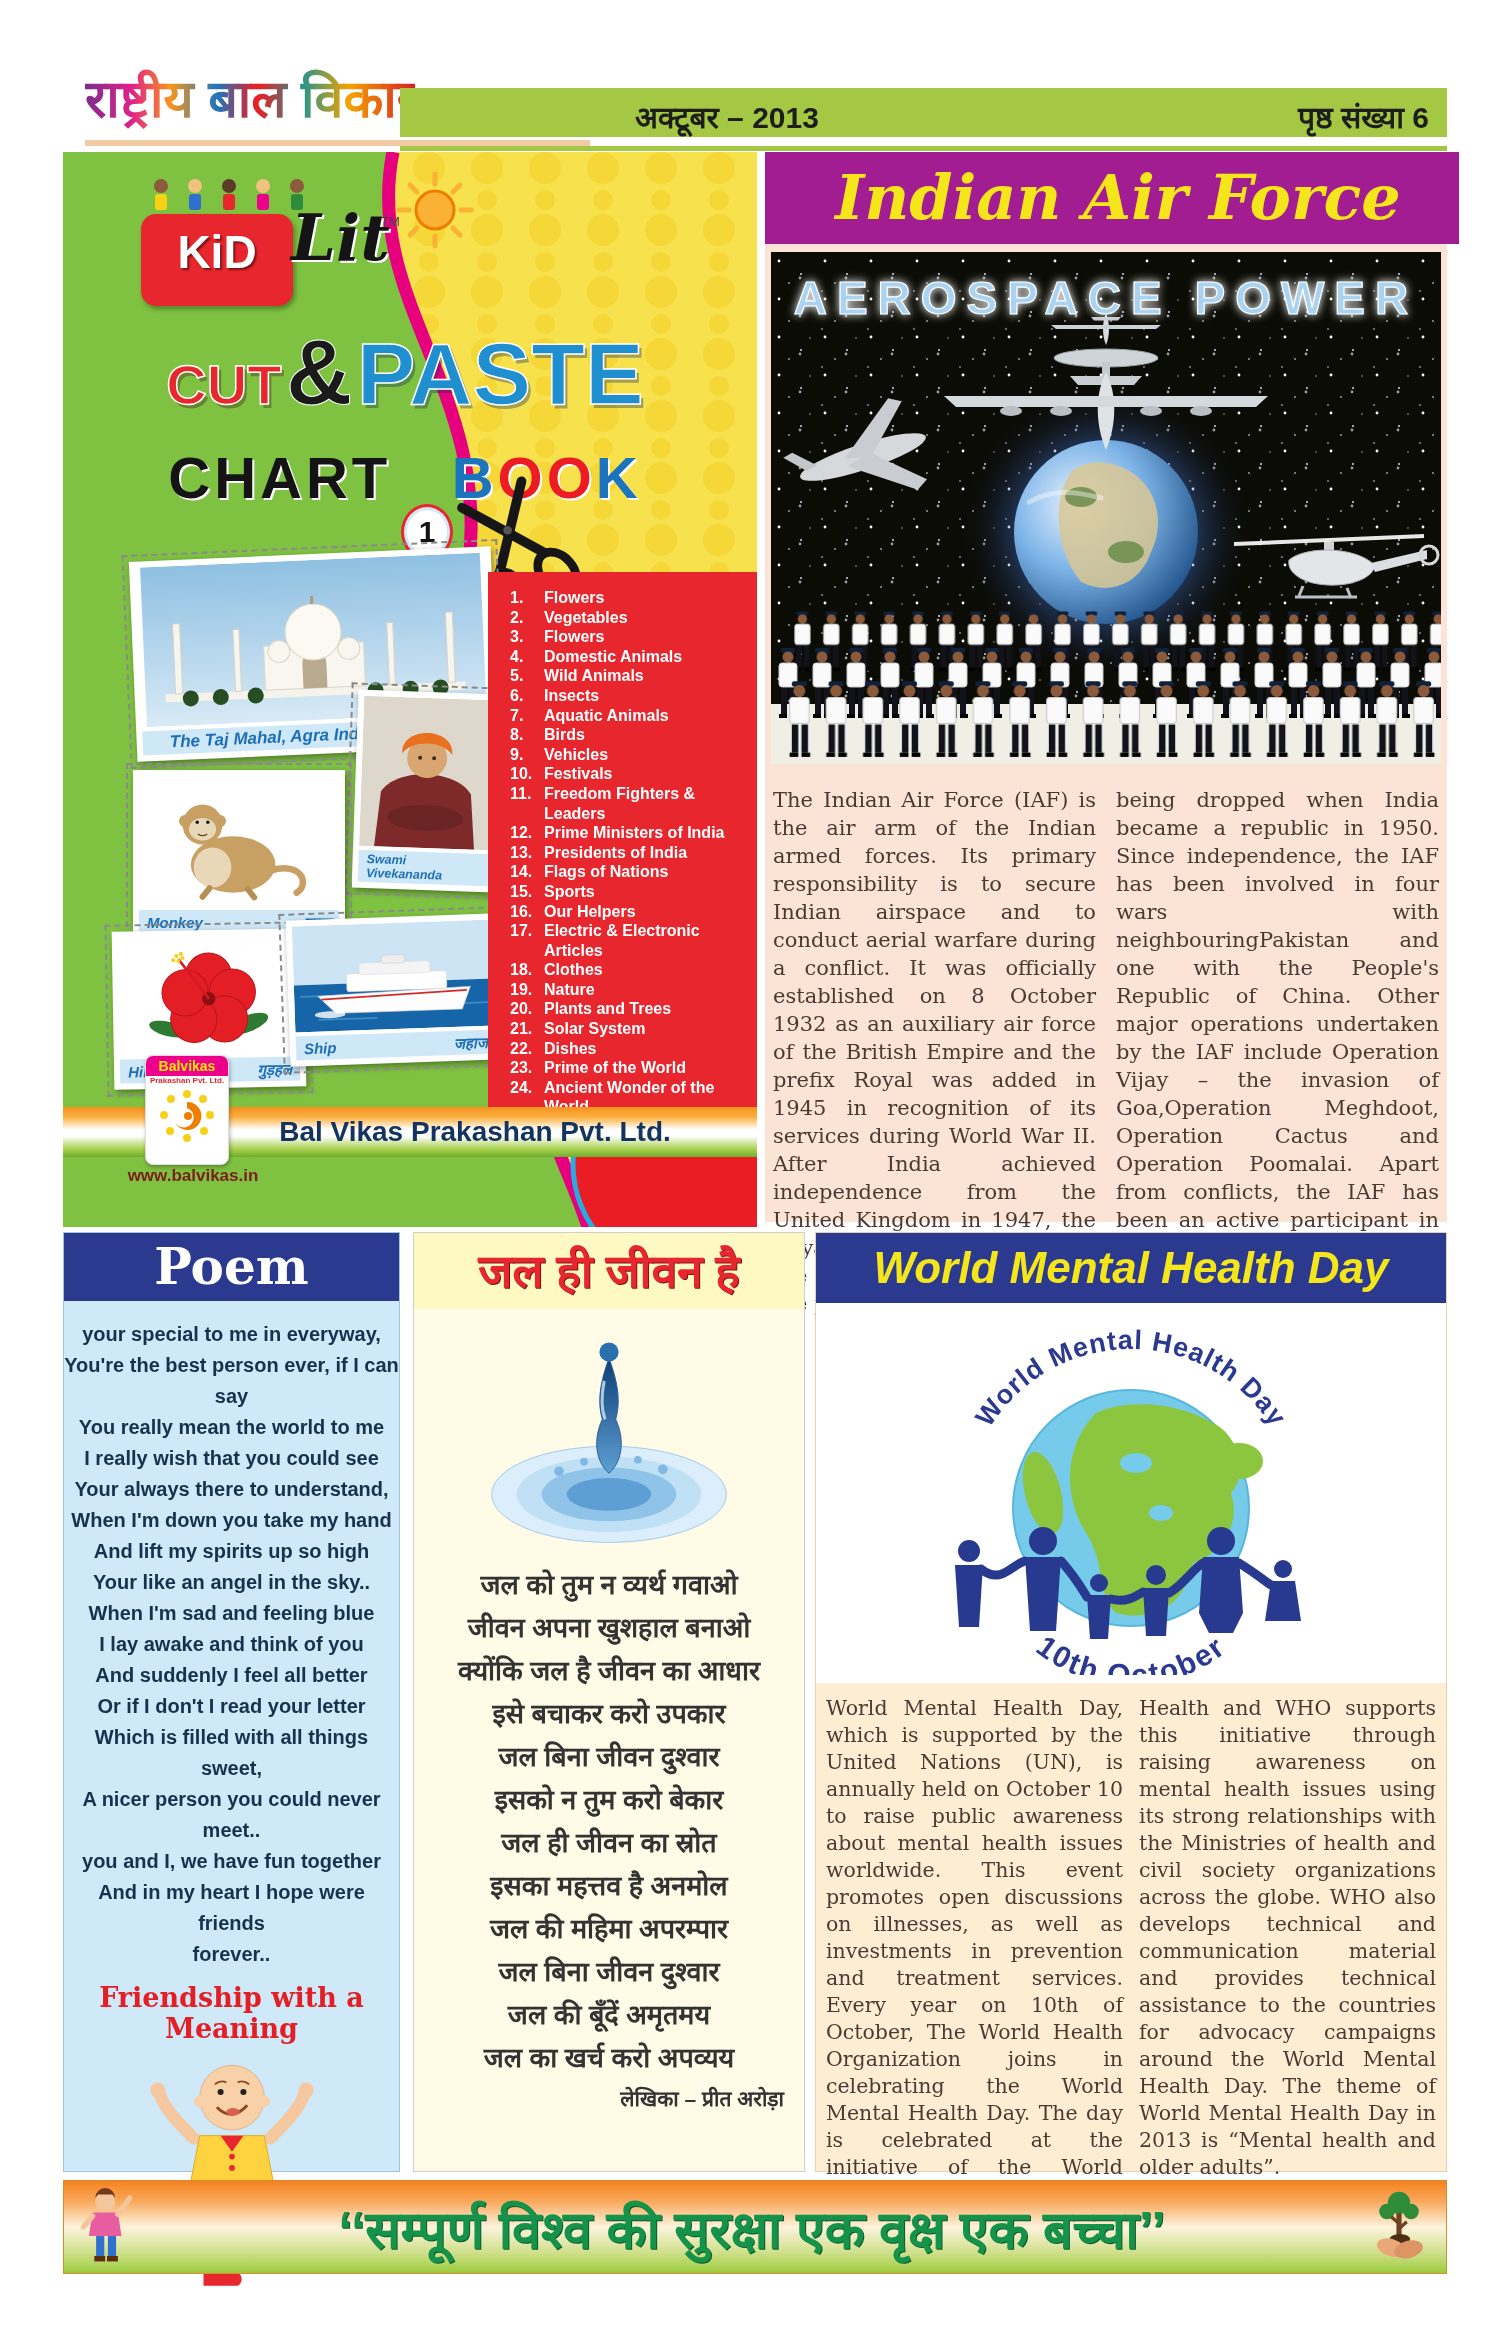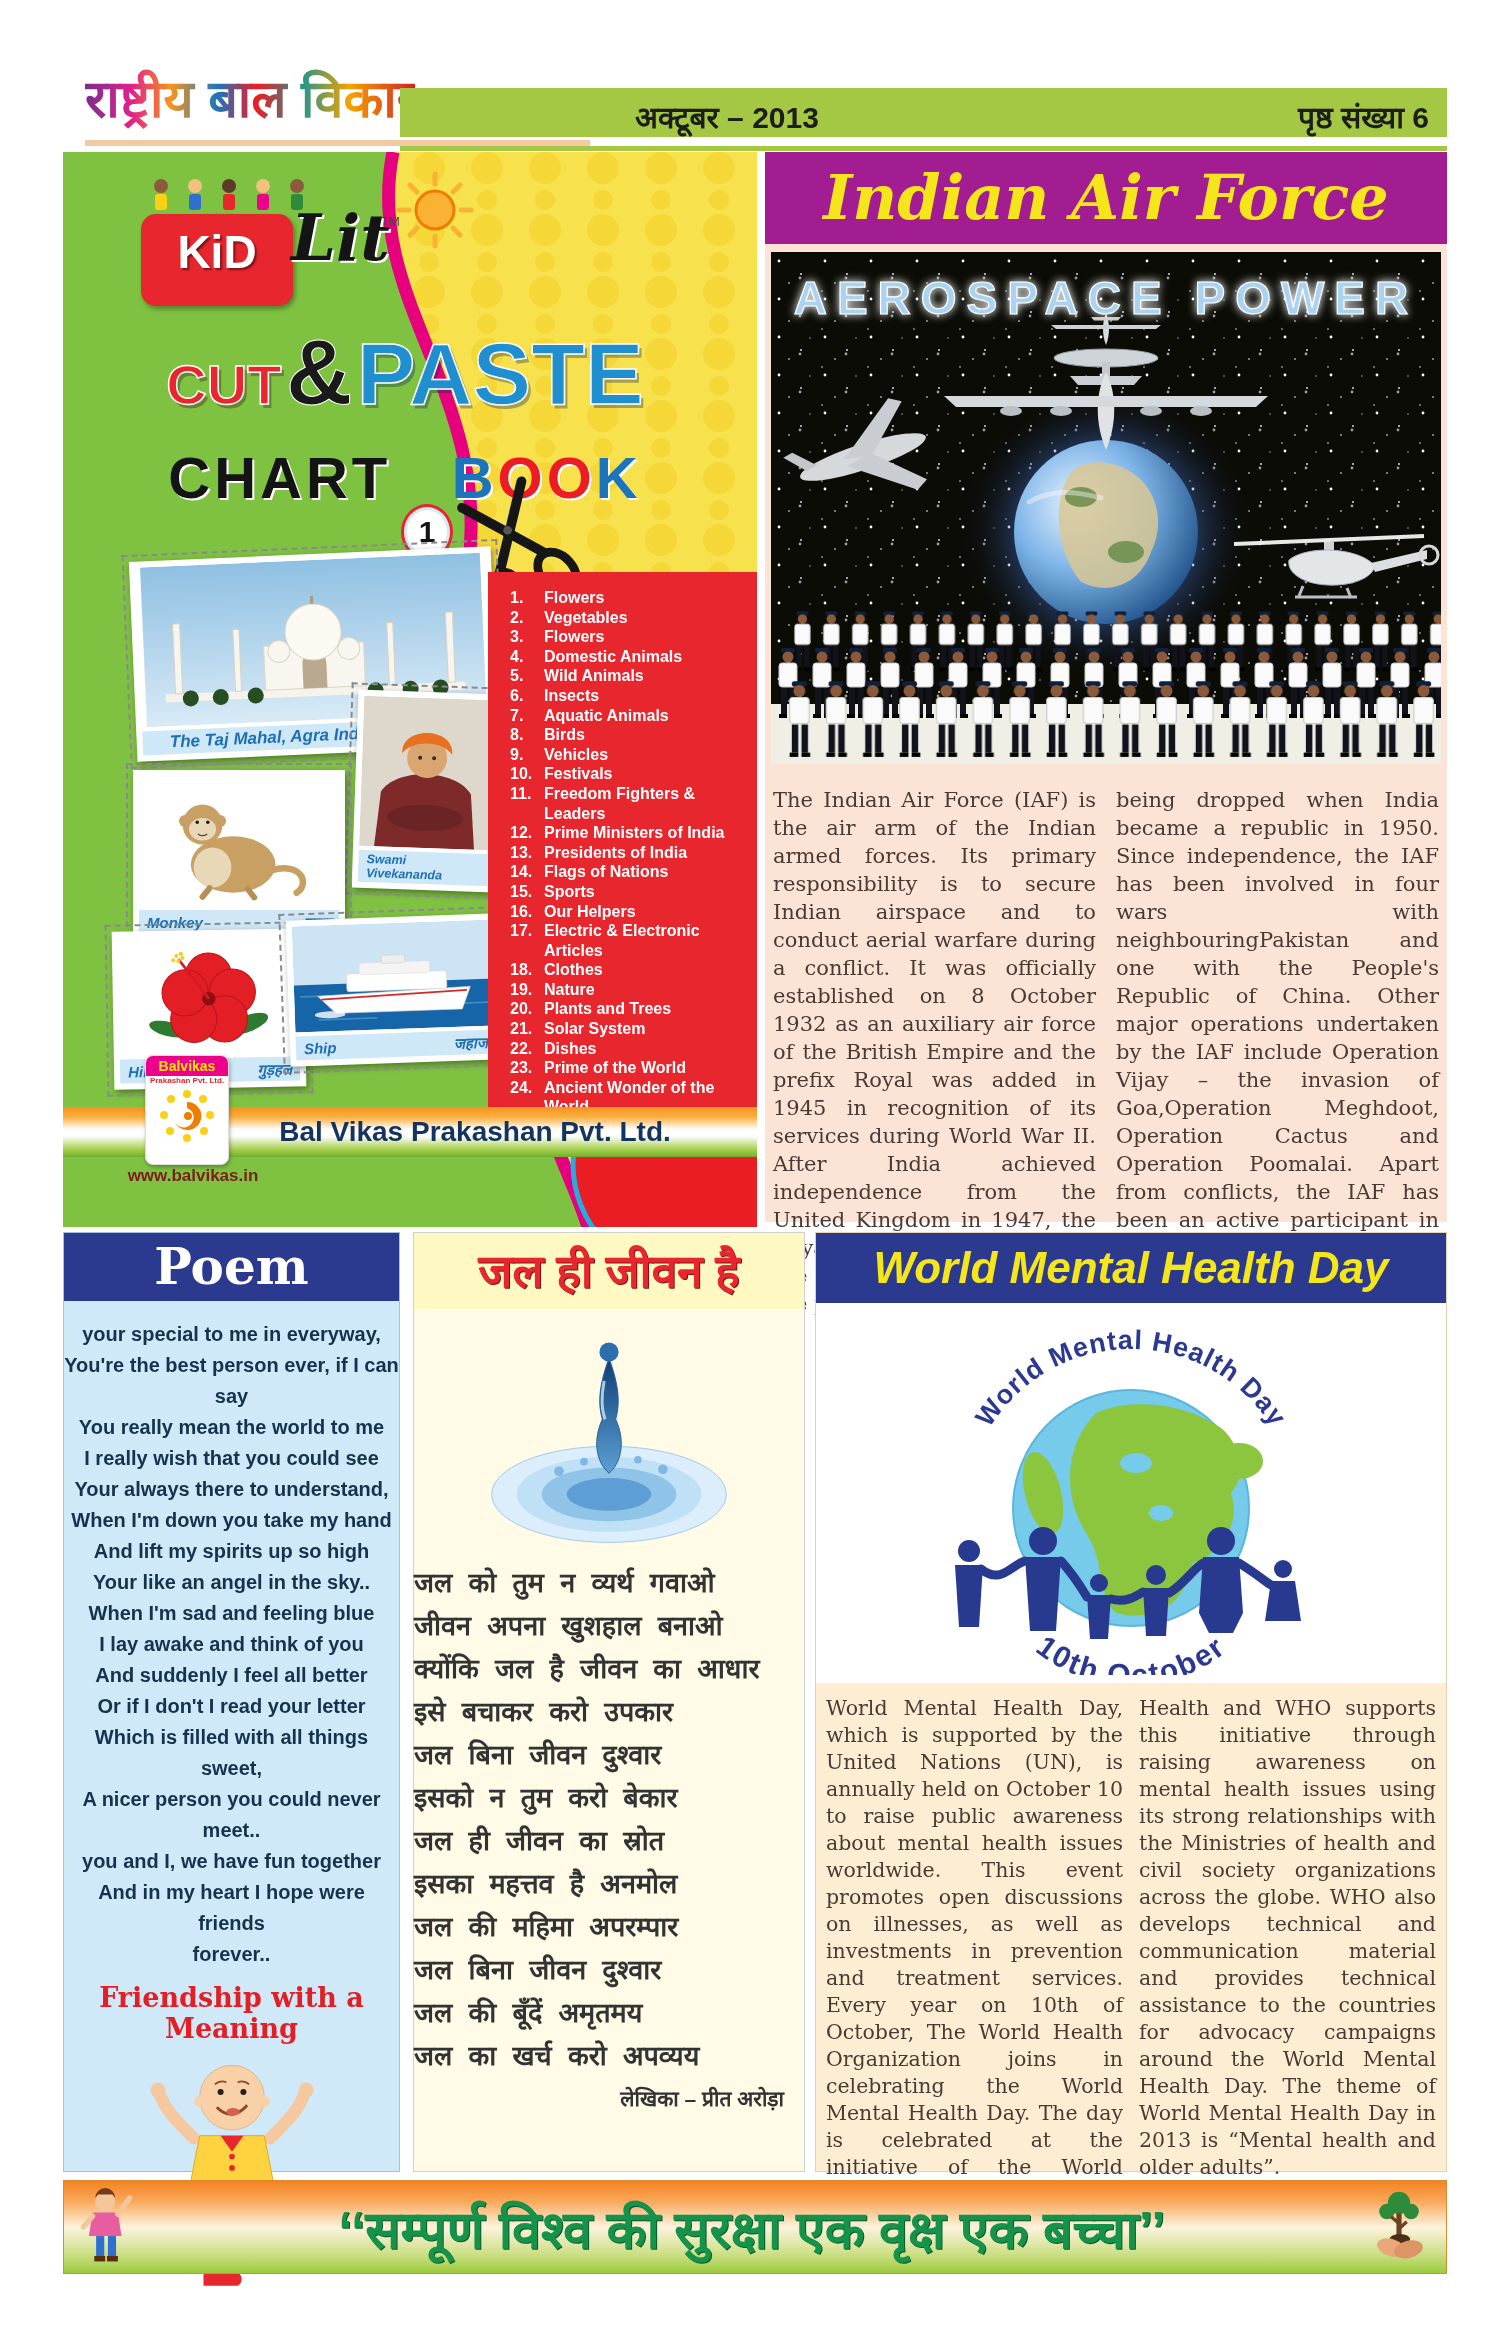--- a/index.html
+++ b/index.html
@@ -52,42 +52,42 @@
   .tricolor{left:0;top:955px;width:694px;height:50px;
     background:linear-gradient(180deg,#f6921e 0%,#fbb040 20%,#ffffff 45%,#ffffff 58%,#a6cf4a 85%,#6faf2f 100%);
     text-align:center;line-height:50px;font-size:28px;font-weight:bold;color:#14335f;padding-left:130px;box-sizing:border-box;}
   .balvikas{left:82px;top:903px;width:82px;height:108px;background:#fff;border-radius:8px;border:1px solid #ddd;
     overflow:hidden;text-align:center;box-shadow:1px 2px 4px rgba(0,0,0,.3);}
   .balvikas .bv1{background:#ec008c;color:#ffe600;font-size:14px;font-weight:bold;line-height:20px;}
   .balvikas .bv2{color:#e8262d;font-size:8px;font-weight:bold;line-height:10px;}
   .website{left:40px;top:1014px;width:180px;text-align:center;font-size:17px;font-weight:bold;color:#7c1d1d;}
 
   
-  .iaf-header{left:765px;top:152px;width:682px;height:92px;background:#a21c92;text-align:center;}
+  .iaf-header{left:765px;top:152px;width:682px;height:92px;background:#a21c92;text-align:center;padding-left:12px;}
   .iaf-header span{font-family:"DejaVu Serif",serif;font-style:italic;font-weight:bold;font-size:62px;
     line-height:92px;color:#f5e51b;}
   .iaf-wrap{left:765px;top:244px;width:682px;height:978px;background:#fbe3d6;}
   .iaf-photo{position:absolute;left:6px;top:8px;width:670px;height:512px;background:#0c0c06;}
   .iaf-article{position:absolute;left:0px;top:532px;width:682px;height:446px;display:flex;gap:20px;padding:10px 8px;box-sizing:border-box;}
   .acol{flex:1;font-family:"DejaVu Serif",serif;font-size:21px;line-height:28px;color:#4a3a33;text-align:justify;}
 
   
   .poem-box{left:63px;top:1232px;width:337px;height:940px;background:#cfe9f8;border:1px solid #9fc4e2;box-sizing:border-box;}
   .poem-head{height:68px;background:#2b3a8f;text-align:center;}
   .poem-head span{font-family:"DejaVu Serif",serif;font-weight:bold;font-size:50px;line-height:68px;color:#fff;}
   .poem-lines{margin-top:18px;text-align:center;font-size:20px;font-weight:bold;color:#16324c;line-height:31px;}
   .poem-tagline{margin-top:12px;text-align:center;font-family:"DejaVu Serif",serif;
     font-weight:bold;font-size:27px;color:#e31e25;}
   .caillou-wrap{display:block;margin:4px auto 0;width:190px;height:238px;}
 
   .jal-box{left:413px;top:1232px;width:392px;height:940px;background:#fffbe6;border:1px solid #cfcfcf;box-sizing:border-box;}
   .jal-head{height:76px;background:#fef9c3;text-align:center;}
   .jal-head span{font-size:46px;font-weight:bold;line-height:76px;color:#e8262d;text-shadow:1px 1px 0 #7c1318;}
   .water-wrap{display:block;margin:14px auto 0;width:250px;height:235px;}
-  .jal-lines{margin-top:6px;text-align:left;font-size:27px;font-weight:bold;color:#333;line-height:43px;font-family:Liberation Mono, monospace;}
+  .jal-lines{margin-top:6px;text-align:center;font-size:27px;font-weight:bold;color:#333;line-height:43px;}
   .jal-author{margin-top:4px;text-align:right;padding-right:20px;font-size:21px;font-weight:bold;color:#333;}
 
   .wmhd-box{left:815px;top:1232px;width:632px;height:940px;background:#fdeed3;box-sizing:border-box;border:1px solid #e4d2ae;}
   .wmhd-head{height:70px;background:#2b3a8f;text-align:center;}
   .wmhd-head span{font-size:44px;font-weight:bold;font-style:italic;line-height:70px;color:#f5e51b;}
   .wmhd-logo-area{height:380px;background:#ffffff;text-align:center;}
   .wmhd-article{display:flex;gap:16px;padding:12px 10px;box-sizing:border-box;}
   .wcol{flex:1;font-family:"DejaVu Serif",serif;font-size:20.5px;line-height:27px;color:#4a3a33;text-align:justify;}
 
   

